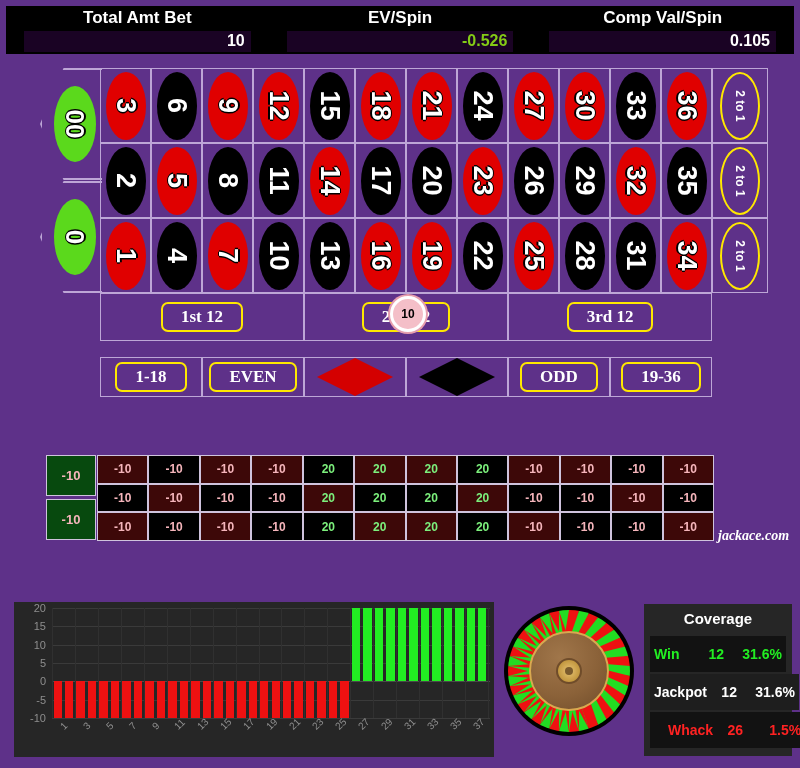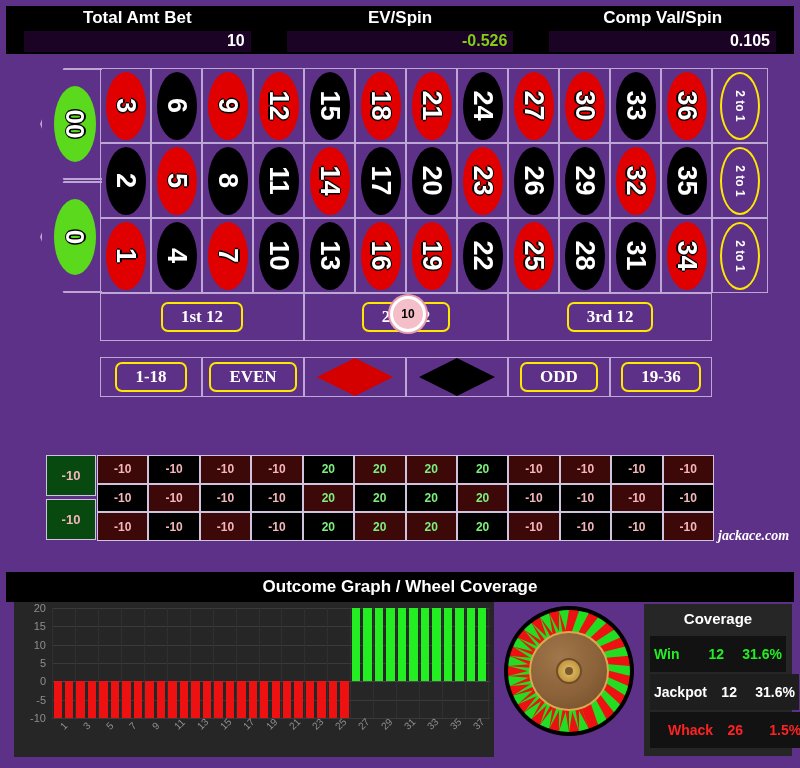--- a/index.html
+++ b/index.html
@@ -632,23 +632,20 @@
         <div class="wl-cell bk">
           <span class="lose">-10</span>
         </div>
         <div class="wl-cell rd">
           <span class="lose">-10</span>
         </div>
       </div>
   </div>
   <div class="watermark">jackace.com</div>
 
-  <div class="og-header">
-    <span class="section-title">Outcome Graph / Wheel Coverage</span>
-  </div>
   <div class="og-body">
 
     <div class="plot">
       <div class="yaxis" id="yaxis">
           <div class="ytick" style="top: 6px;">20</div>
           <div class="ytick" style="top: 24.3333px;">15</div>
           <div class="ytick" style="top: 42.6667px;">10</div>
           <div class="ytick" style="top: 61px;">5</div>
           <div class="ytick" style="top: 79.3333px;">0</div>
           <div class="ytick" style="top: 97.6667px;">-5</div>

